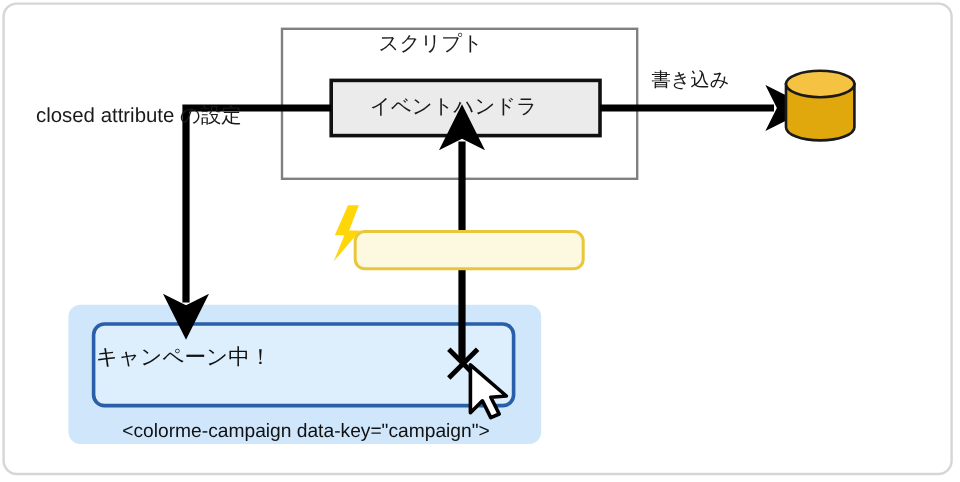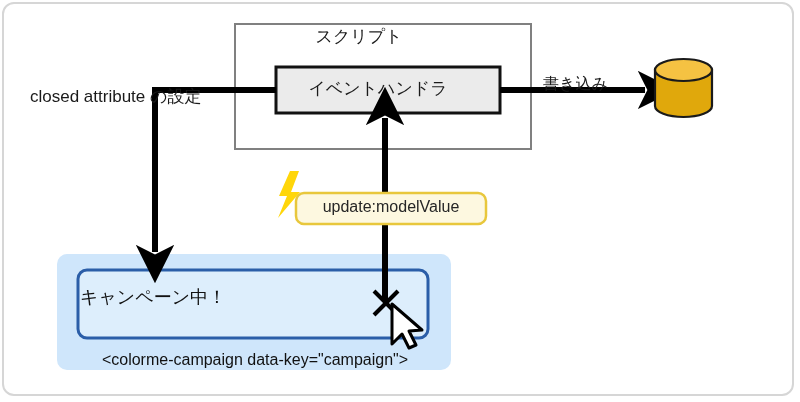--- a/index.html
+++ b/index.html
@@ -58,21 +58,20 @@
     left: 276px;
     top: 80px;
     width: 204px;
     text-align: center;
     font-size: 17px;
   }
   #label-write {
     left: 543px;
     top: 60px;
     font-size: 16px;
-    margin-top: 16px;
   }
   #label-localstorage {
     left: 612px;
     top: 131px;
     width: 150px;
     text-align: center;
     font-size: 19px;
     color: #2b2b2b;
   }
   #label-update-model {
@@ -152,19 +151,18 @@
 
   <div class="txt" id="label-closed-attr">closed attribute の設定</div>
 
   <div class="txt" id="label-script">スクリプト</div>
 
   <div class="txt" id="label-event-handler">イベントハンドラ</div>
 
   <div class="txt" id="label-write">書き込み</div>
 
 
-  <div class="txt" id="label-update-model">update:modelValue</div>
 
   <div class="txt" id="label-campaign-inner">キャンペーン中！</div>
 
   <div class="txt" id="label-campaign-tag">&lt;colorme-campaign data-key="campaign"&gt;</div>
 
 </div>
 
 </body></html>

